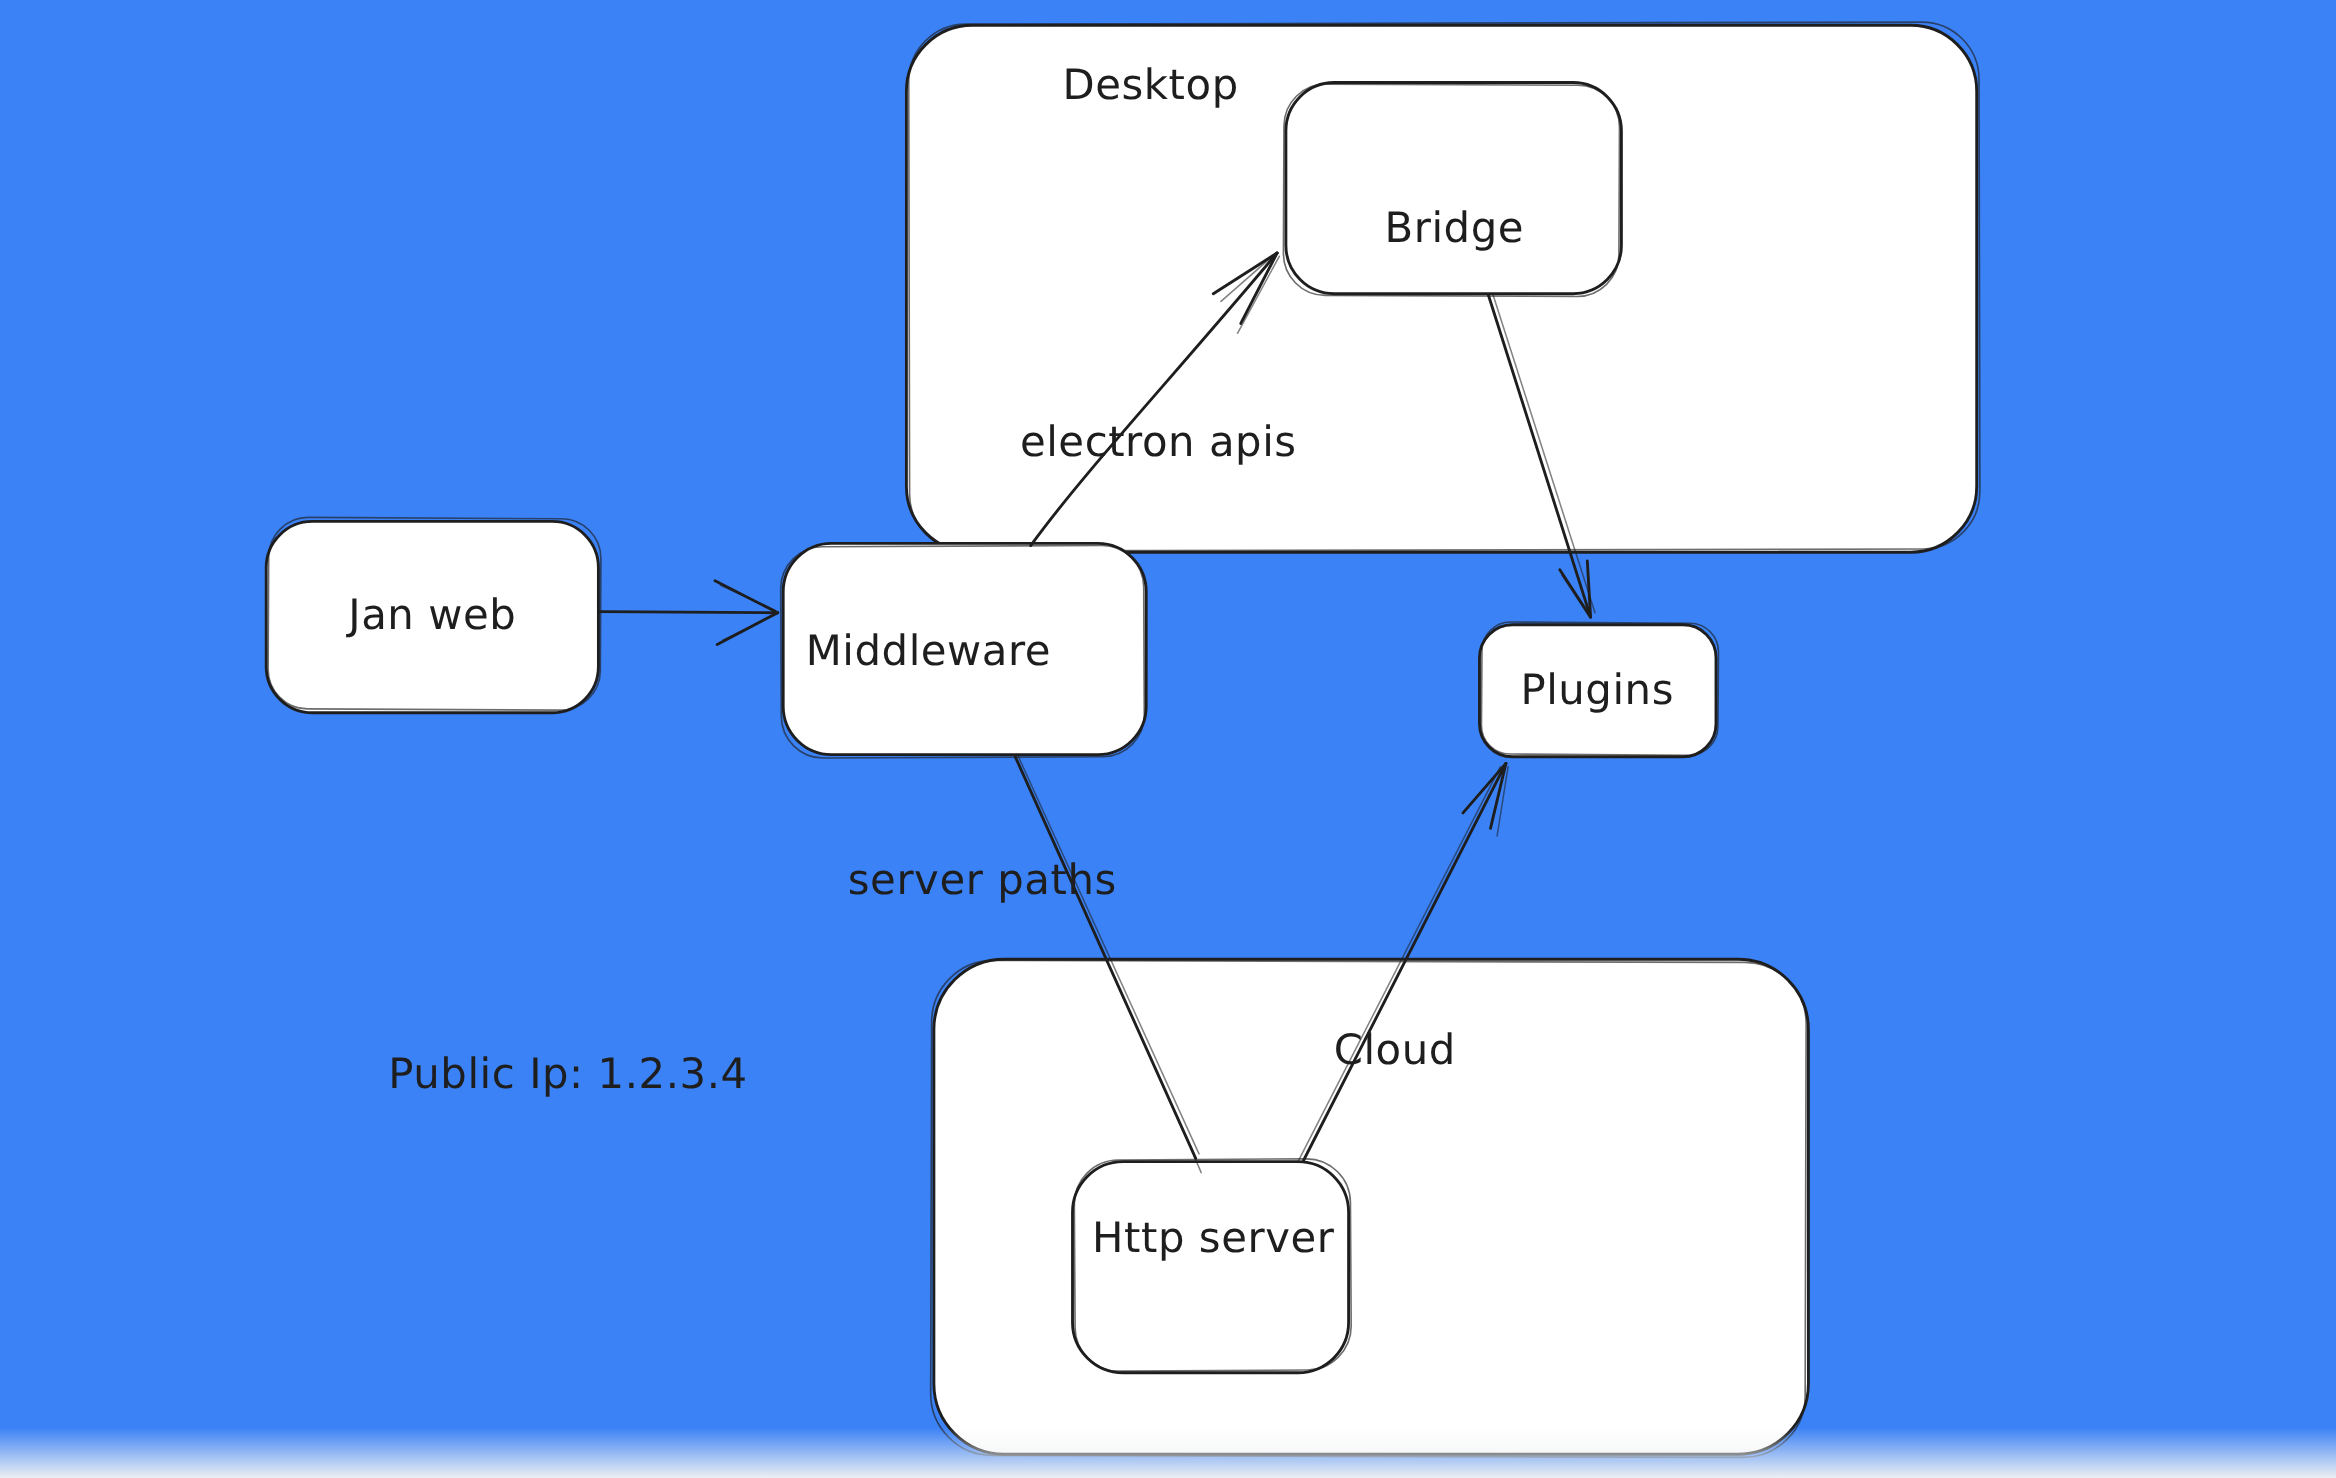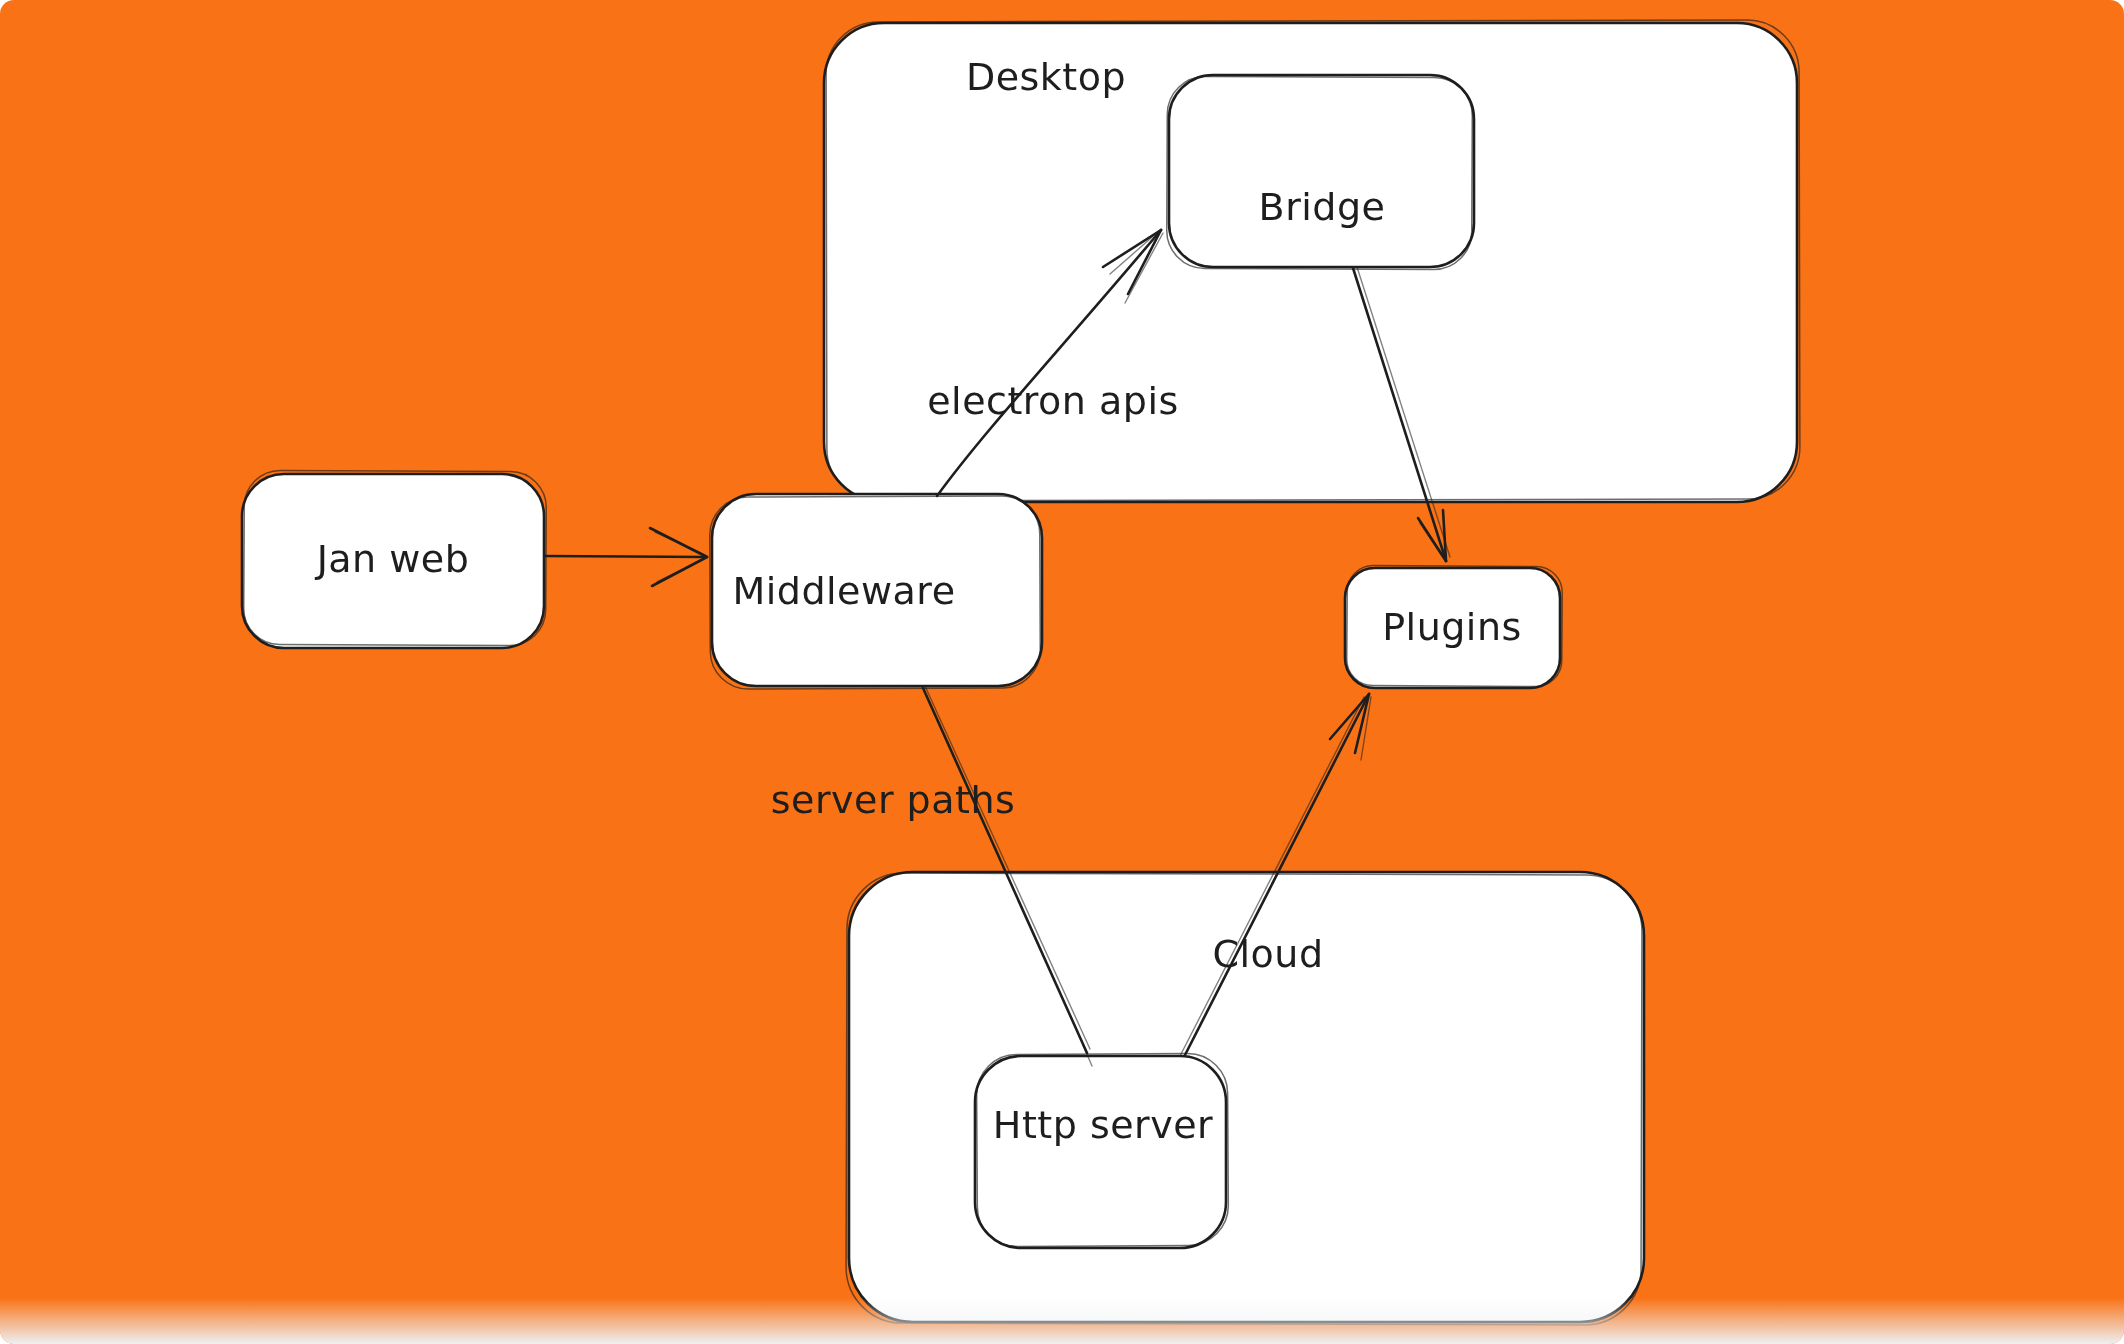--- a/index.html
+++ b/index.html
@@ -5,23 +5,22 @@
   html, body {
     margin: 0;
     padding: 0;
     background: #ffffff;
     font-family: "DejaVu Sans", "Liberation Sans", sans-serif;
   }
   .canvas {
     position: relative;
     width: 2124px;
     height: 1344px;
-    background: #f97316;
+    background: #3b82f6;
     overflow: hidden;
-    border-radius: 14px;
   }
   .canvas svg {
     position: absolute;
     left: 0;
     top: 0;
   }
   .shape {
     fill: #ffffff;
     stroke: #1e1e1e;
     stroke-width: 2.6;
@@ -161,16 +160,17 @@
   <div class="lbl" style="left:1452px; top:628px;">Plugins</div>
 
   <div class="lbl" style="left:1053px; top:360px;margin-top:42px;">electron apis</div>
 
   <div class="lbl" style="left:893px; top:801px;">server paths</div>
 
   <div class="lbl" style="left:1268px; top:955px;">Cloud</div>
 
   <div class="lbl" style="left:1103px; top:1126px;">Http server</div>
 
+  <div class="lbl left" style="left:353px; top:977px;">Public Ip: 1.2.3.4</div>
 
 
   <div class="bottom-fade"></div>
 </div>
 
 </body></html>

